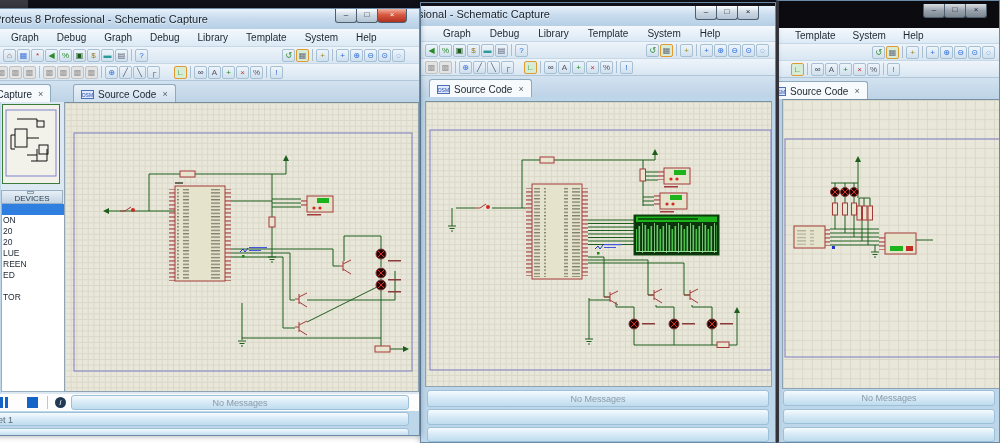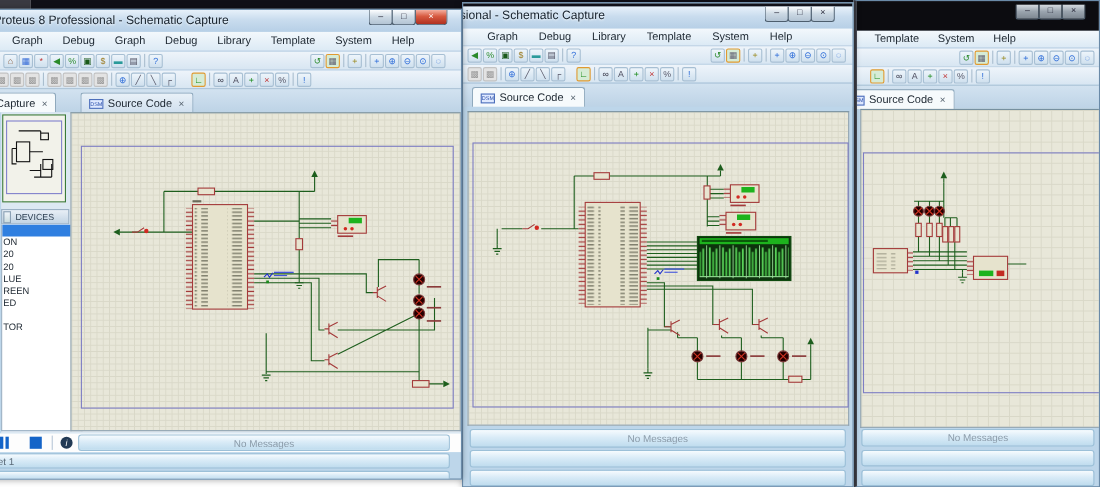--- a/index.html
+++ b/index.html
@@ -440,21 +440,21 @@
         <svg width="56" height="78" viewBox="0 0 56 78">
           <rect x="3" y="5" width="50" height="66" fill="none" stroke="#8080cc" stroke-width="1"></rect>
           <g stroke="#111" fill="none">
             <rect x="12" y="24" width="12" height="18"></rect>
             <rect x="34" y="16" width="7" height="6"></rect>
             <rect x="36" y="40" width="9" height="9"></rect>
             <path d="M14,14H34 M34,14V16 M24,33H36 M24,50H34 M34,44V56 M28,56H44 M44,44V56 M8,30H12 M8,30V44H12"></path>
           </g>
         </svg>
       </div>
-      <div class="devhdr" style="left:0;top:88px;width:62px;height:14px;">
+      <div class="devhdr" style="left:0;top:88px;width:62px;height:14px;flex-direction:column;">
         <span class="slv"></span>
         <span>DEVICES</span>
       </div>
       <div class="devlist" style="left:0;top:102px;width:74px;height:188px;">
           <div class="dev-row sel"></div>
           <div class="dev-row">ON</div>
           <div class="dev-row">20</div>
           <div class="dev-row">20</div>
           <div class="dev-row">LUE</div>
           <div class="dev-row">REEN</div>

